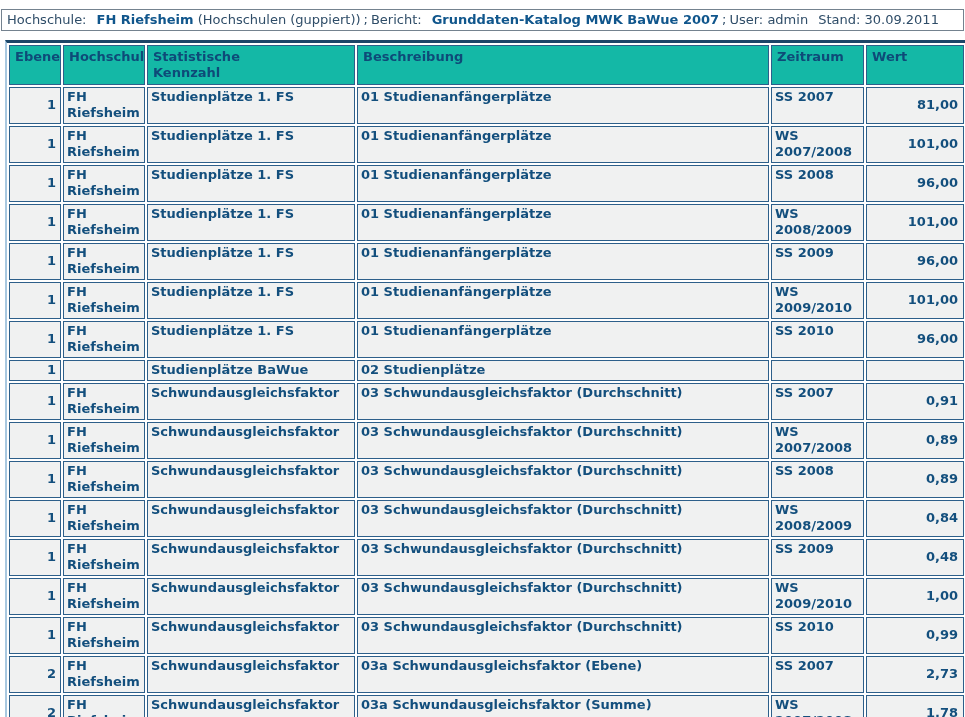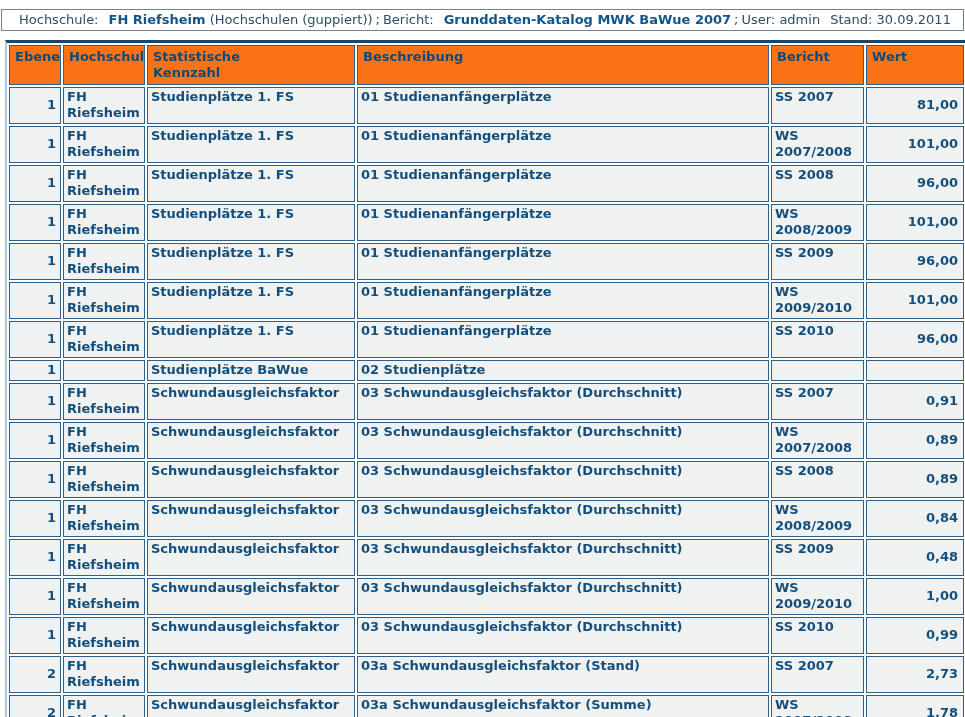--- a/index.html
+++ b/index.html
@@ -25,21 +25,21 @@
     font-size: 19px;
     font-weight: bold;
     letter-spacing: 0.3px;
     color: #0a5a9c;
     font-family: "DejaVu Sans", sans-serif;
   }
   .info-bar {
     margin: 9px 1px 9px 1px;
     border: 1px solid #74828f;
     background: #ffffff;
-    padding: 2px 5px 3px 17px;
+    padding: 2px 5px 3px 5px;
     font-size: 13px;
     color: #2f4d68;
     white-space: nowrap;
     overflow: hidden;
   }
   .info-bar b {
     color: #10568c;
   }
   .info-sep { padding: 0 3px; }
   .info-gap { display: inline-block; width: 10px; }
@@ -61,21 +61,21 @@
     font-weight: bold;
     line-height: 16px;
     color: #134f7d;
     vertical-align: top;
     text-align: left;
     padding: 1px 3px 2px 3px;
     overflow: hidden;
     font-family: "DejaVu Sans", sans-serif;
   }
   th {
-    background: #f97316;
+    background: #14b8a6;
     height: 40px;
     padding: 3px 5px;
     color: #0e4a78;
   }
   th.wrap { white-space: pre-line; }
   td { background: #f0f1f1; }
   td.c-ebene {
     text-align: right;
     vertical-align: middle;
     padding-right: 4px;
@@ -110,21 +110,21 @@
       <col class="w-zeitraum">
       <col class="w-wert">
     </colgroup>
     <thead>
       <tr>
         <th>Ebene</th>
         <th>Hochschule</th>
         <th class="wrap">Statistische
 Kennzahl</th>
         <th>Beschreibung</th>
-        <th>Bericht</th>
+        <th>Zeitraum</th>
         <th>Wert</th>
       </tr>
     </thead>
     <tbody>
         <tr>
           <td class="c-ebene">1</td>
           <td class="c-hochschule">FH Riefsheim</td>
           <td class="c-kennzahl">Studienplätze 1. FS</td>
           <td class="c-beschreibung">01 Studienanfängerplätze</td>
           <td class="c-zeitraum">SS 2007</td>
@@ -239,21 +239,21 @@
           <td class="c-hochschule">FH Riefsheim</td>
           <td class="c-kennzahl">Schwundausgleichsfaktor</td>
           <td class="c-beschreibung">03 Schwundausgleichsfaktor (Durchschnitt)</td>
           <td class="c-zeitraum">SS 2010</td>
           <td class="c-wert">0,99</td>
         </tr>
         <tr>
           <td class="c-ebene">2</td>
           <td class="c-hochschule">FH Riefsheim</td>
           <td class="c-kennzahl">Schwundausgleichsfaktor</td>
-          <td class="c-beschreibung">03a Schwundausgleichsfaktor (Stand)</td>
+          <td class="c-beschreibung">03a Schwundausgleichsfaktor (Ebene)</td>
           <td class="c-zeitraum">SS 2007</td>
           <td class="c-wert">2,73</td>
         </tr>
         <tr>
           <td class="c-ebene">2</td>
           <td class="c-hochschule">FH Riefsheim</td>
           <td class="c-kennzahl">Schwundausgleichsfaktor</td>
           <td class="c-beschreibung">03a Schwundausgleichsfaktor (Summe)</td>
           <td class="c-zeitraum">WS 2007/2008</td>
           <td class="c-wert">1,78</td>

